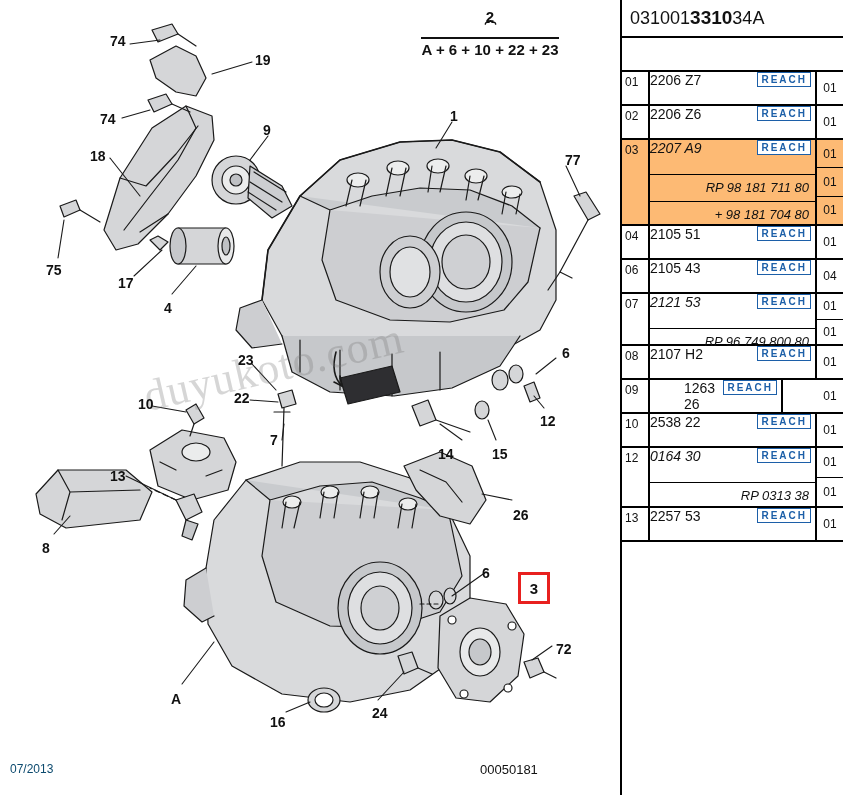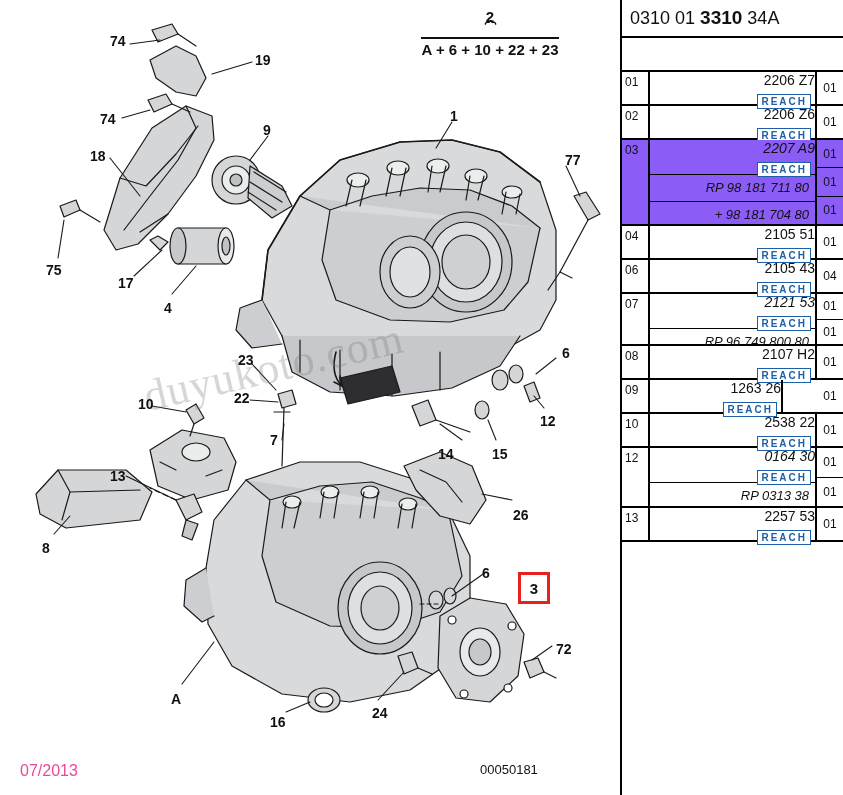--- a/index.html
+++ b/index.html
@@ -9,63 +9,63 @@
   
   .diagram{position:absolute;left:0;top:0;width:620px;height:795px;background:#fff;}
   .diagram svg{position:absolute;left:0;top:0;}
   .watermark{
     position:absolute;left:150px;top:330px;width:360px;height:140px;
     font-family:"Liberation Serif",serif;font-size:44px;color:rgba(120,120,120,.30);
     transform:rotate(-13deg);letter-spacing:1px;pointer-events:none;white-space:nowrap;
   }
   .lbl{position:absolute;font-family:"Liberation Sans",sans-serif;font-weight:bold;
        font-size:14px;color:#111;white-space:nowrap;}
-  .footer-left{position:absolute;left:20px;top:762px;font-size:16px;color:#ec4899;}
+  .footer-left{position:absolute;left:10px;top:762px;font-size:12px;color:#0c4a6e;}
   .footer-right{position:absolute;left:480px;top:762px;font-size:13px;color:#111;}
 
   .formula{position:absolute;left:390px;top:8px;width:200px;text-align:center;}
   .formula .num{font-size:15px;font-weight:bold;color:#111;}
   .formula .brace{font-size:20px;line-height:12px;color:#111;letter-spacing:-1px;}
   .formula .terms{font-size:15px;font-weight:bold;color:#111;border-top:2px solid #111;
         padding-top:2px;display:inline-block;}
 
   .callout3{position:absolute;left:518px;top:572px;width:26px;height:26px;
       border:3px solid #e8201f;background:#fff;display:flex;align-items:center;
       justify-content:center;font-weight:bold;font-size:15px;color:#111;}
 
   
   .table{position:absolute;left:620px;top:0;width:223px;height:795px;
       border-left:2px solid #000;box-sizing:border-box;background:#fff;}
   .thead{height:36px;border-bottom:2px solid #000;display:flex;align-items:center;
-      padding-left:8px;gap:5px;font-size:18px;color:#111;}
+      padding-left:8px;font-size:18px;color:#111;}
   .thead .b{font-weight:bold;font-size:19px;}
   .tsub{height:32px;border-bottom:2px solid #000;}
 
   .row{display:flex;border-bottom:2px solid #000;box-sizing:border-box;position:relative;}
   .c-idx{width:28px;border-right:2px solid #000;box-sizing:border-box;
       font-size:12px;color:#111;padding:3px 0 0 3px;}
   .c-mid{flex:1;border-right:2px solid #000;box-sizing:border-box;position:relative;}
   .c-qty{width:26px;box-sizing:border-box;}
   .qcell{height:100%;display:flex;align-items:center;justify-content:center;
       font-size:12px;color:#111;}
   .qsplit{display:flex;flex-direction:column;height:100%;}
   .qsplit > div{flex:1;display:flex;align-items:center;justify-content:center;
       font-size:12px;color:#111;border-bottom:1px solid #000;}
   .qsplit > div:last-child{border-bottom:none;}
 
-  .pline{display:flex;align-items:flex-end;height:34px;padding-left:10px;gap:6px;flex-direction:column;}
+  .pline{display:flex;align-items:flex-start;height:34px;padding-left:0;gap:6px;}
   .pnum{font-size:14px;color:#111;}
   .pnum.ital{font-style:italic;}
   .reach{margin-left:auto;margin-right:4px;border:1px solid #1c5fa8;color:#1c5fa8;
       font-size:10px;font-weight:bold;padding:1px 3px;letter-spacing:2px;
       background:#fff;}
   .rp{font-size:13px;font-style:italic;color:#111;text-align:right;
       padding-right:6px;height:26px;line-height:26px;border-top:1px solid #000;}
   .hl{background:#fae2c2;}
-  .hl .c-idx,.hl .c-mid,.hl .c-qty{background:#8b5cf6;}
+  .hl .c-idx,.hl .c-mid,.hl .c-qty{background:#fdba74;}
 </style>
 </head>
 <body>
 
 <div class="page">
 
   <div class="diagram">
 
     <svg width="620" height="795" viewBox="0 0 620 795">
       <g fill="none" stroke="#1a1a1a" stroke-width="1.2" stroke-linejoin="round" stroke-linecap="round">

